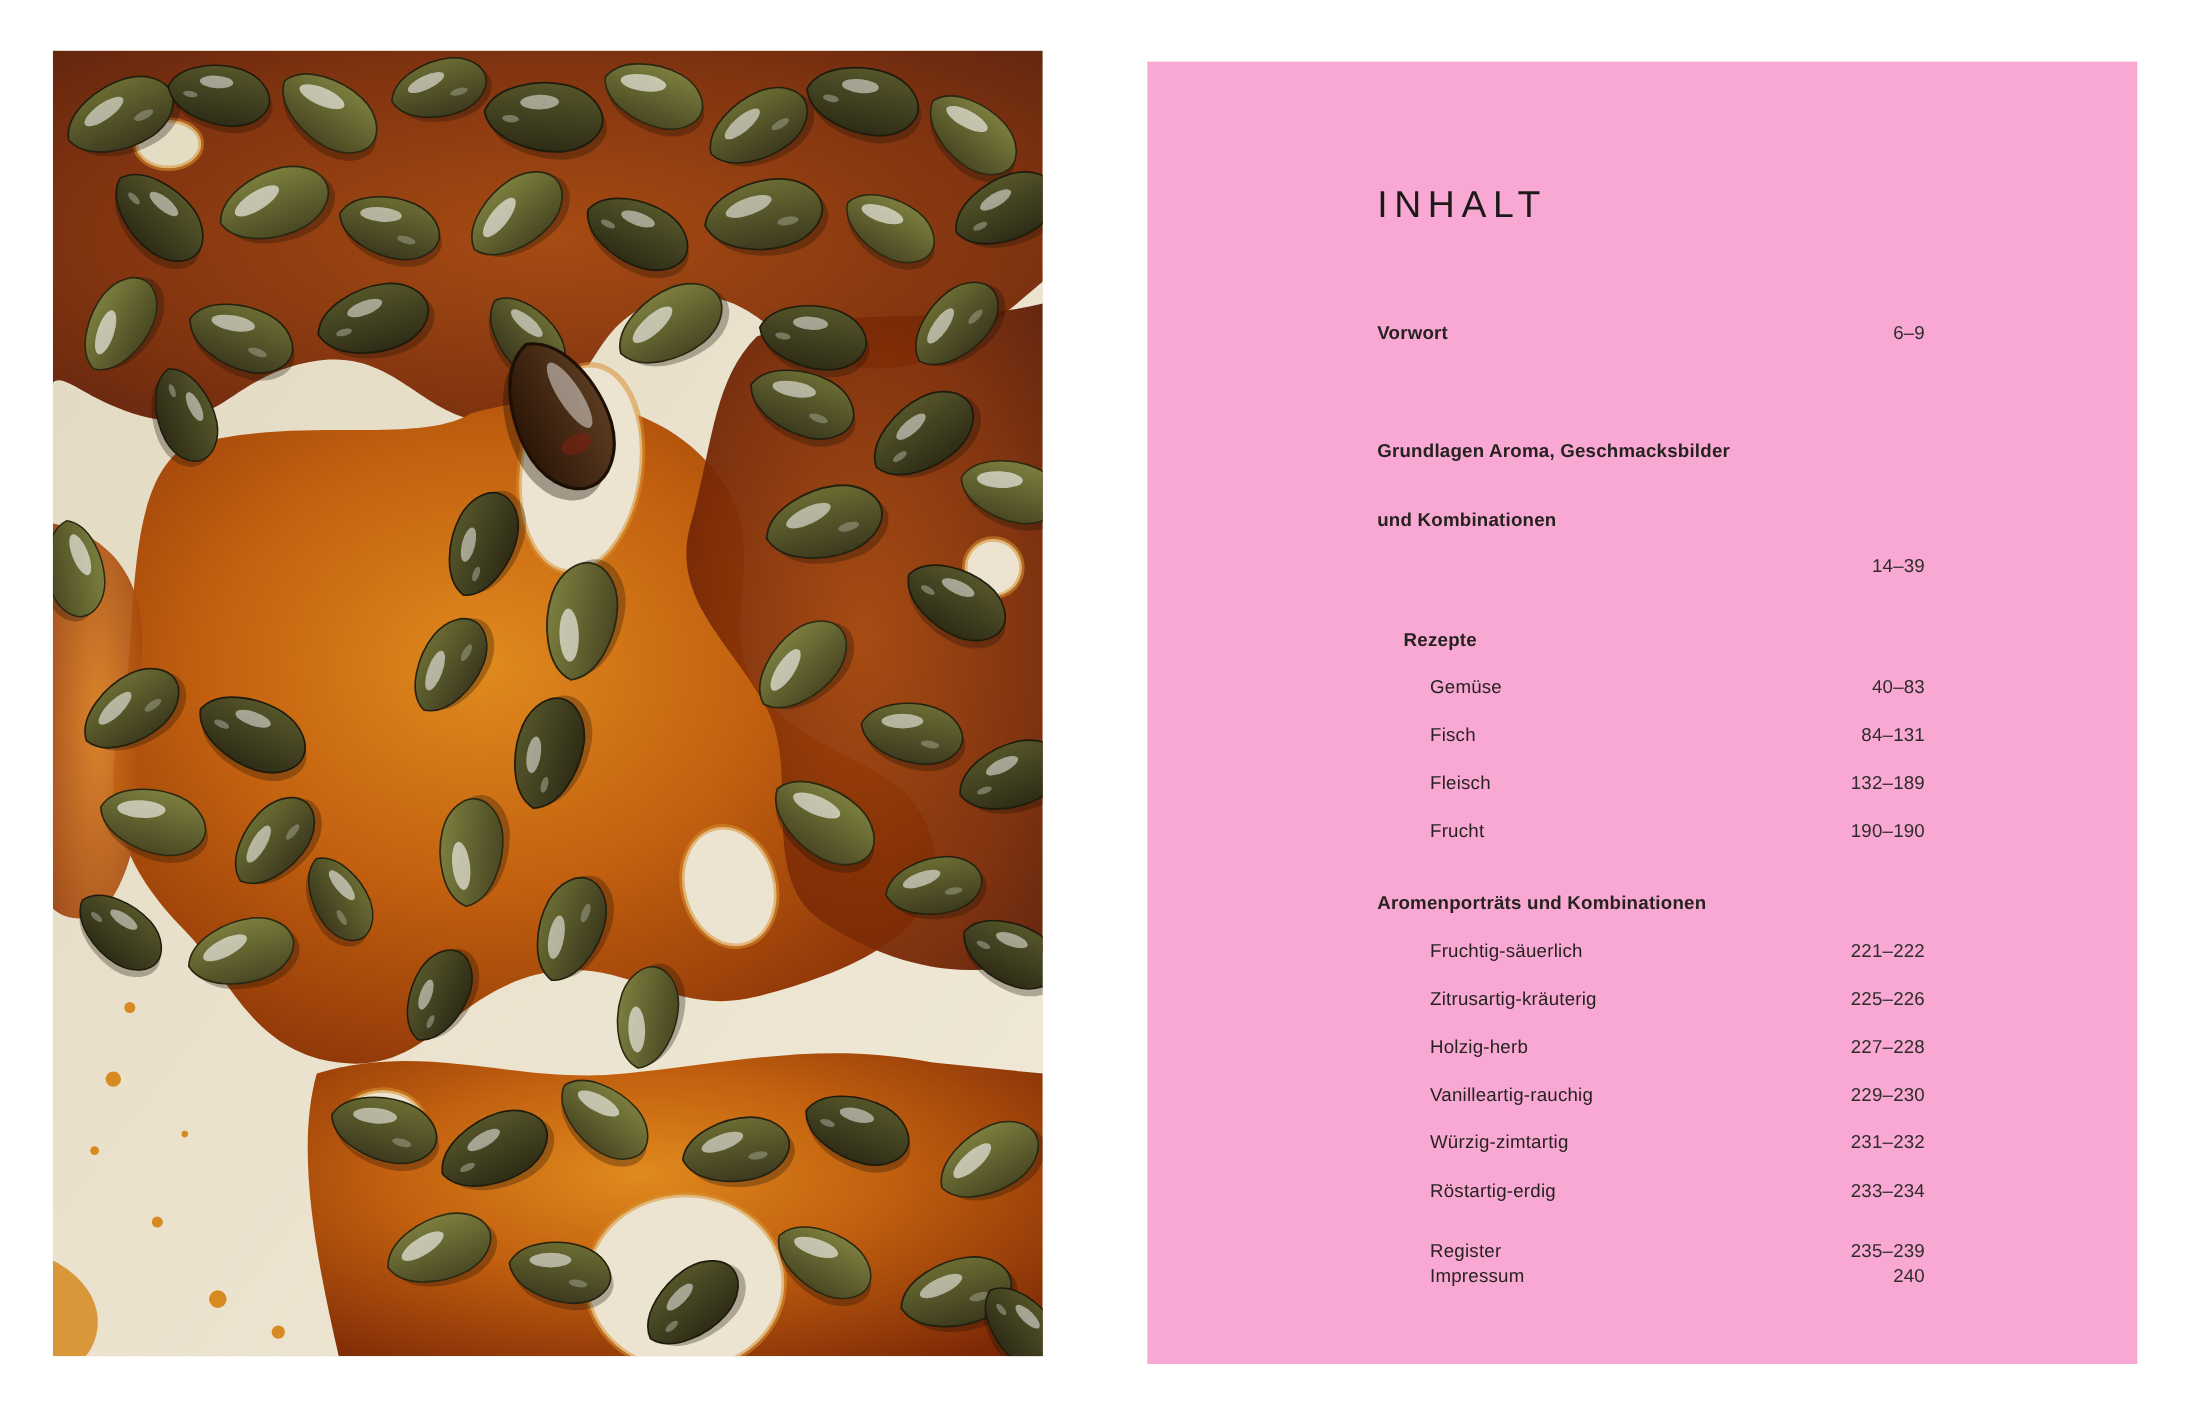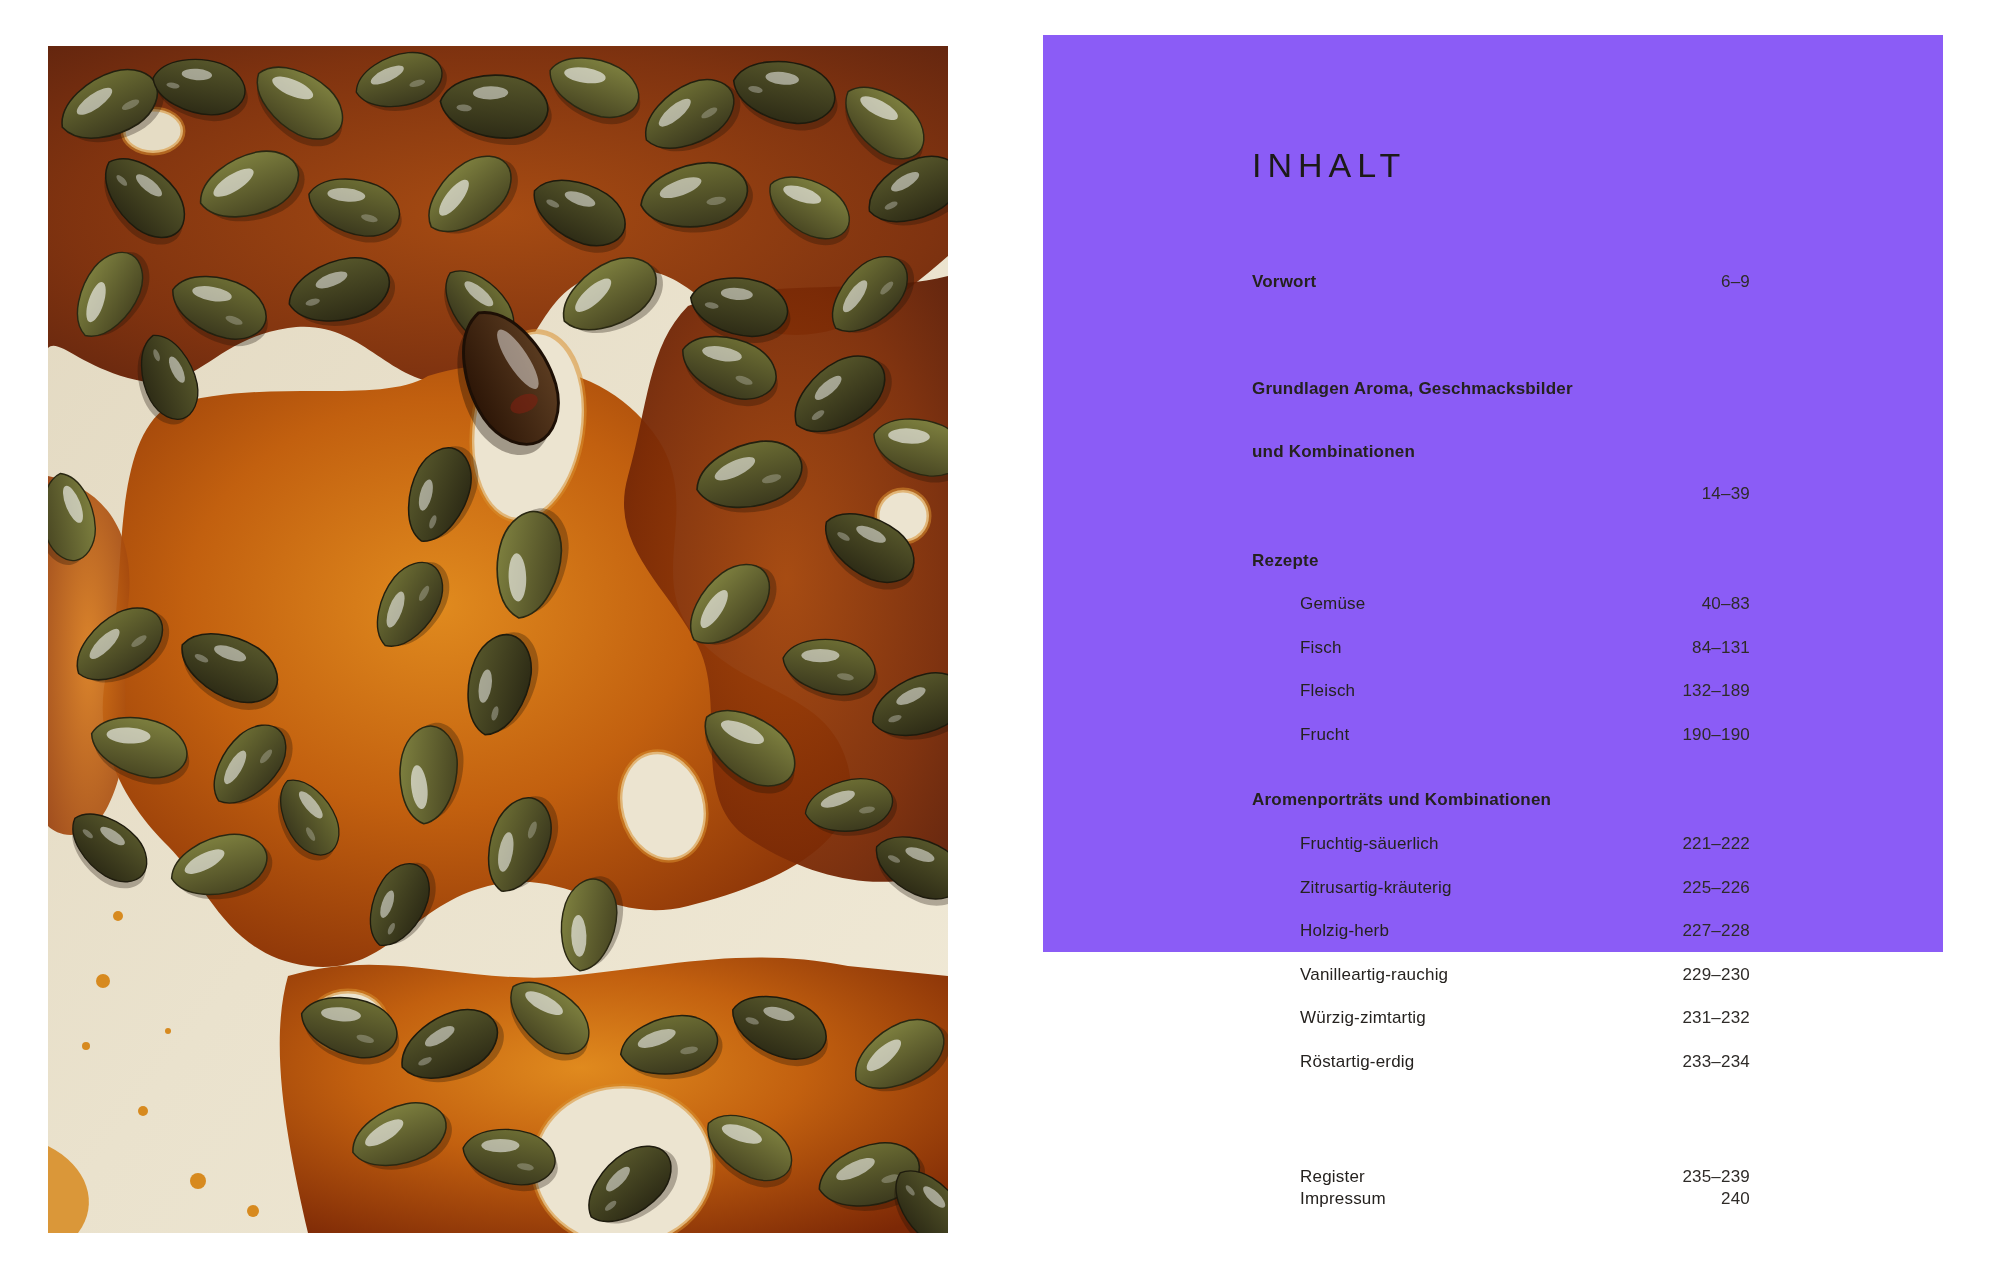--- a/index.html
+++ b/index.html
@@ -11,43 +11,43 @@
   }
   .spread{position:absolute;inset:0;}
   
   .photo-page{
     position:absolute;left:48px;top:46px;width:900px;height:1187px;
     overflow:hidden;background:#e9e1cb;
   }
   .photo-page svg{display:block;width:100%;height:100%;}
   
   .toc-page{
-    position:absolute;left:1043px;top:35px;width:900px;height:917px;
-    background:#8b5cf6;
+    position:absolute;left:1043px;top:56px;width:900px;height:1184px;
+    background:#f9a8d4;
   }
   .toc-title{
     position:absolute;left:209px;top:112px;
     font-size:34px;line-height:1.1;font-weight:400;
     letter-spacing:6px;color:#1c1a18;
   }
   .toc-list{
     position:absolute;left:209px;right:193px;top:236px;
     font-size:17px;line-height:21px;letter-spacing:0.2px;
   }
   .row{display:flex;justify-content:space-between;align-items:baseline;}
   .row.two-line{align-items:flex-end;}
   .row .lbl{white-space:pre;}
   .row .pg{font-weight:400;color:#2e2b28;white-space:nowrap;}
   .bold .lbl{font-weight:700;}
   .sub{padding-left:48px;}
   .mt-44{margin-top:44px;}
-  .mt-46{margin-top:46px;}
+  .mt-46{margin-top:46px;margin-left:24px;}
   .mt-23{margin-top:23px;}
   .mt-22{margin-top:22px;}
-  .mt-66{margin-top:94px;}
+  .mt-66{margin-top:34px;}
   .mt-1{margin-top:1px;gap:26px;}
   .lines span{display:block;}
 </style>
 </head>
 <body>
 
 <div class="spread">
 
   <div class="photo-page">
     <svg viewBox="0 0 900 1187" preserveAspectRatio="none">

